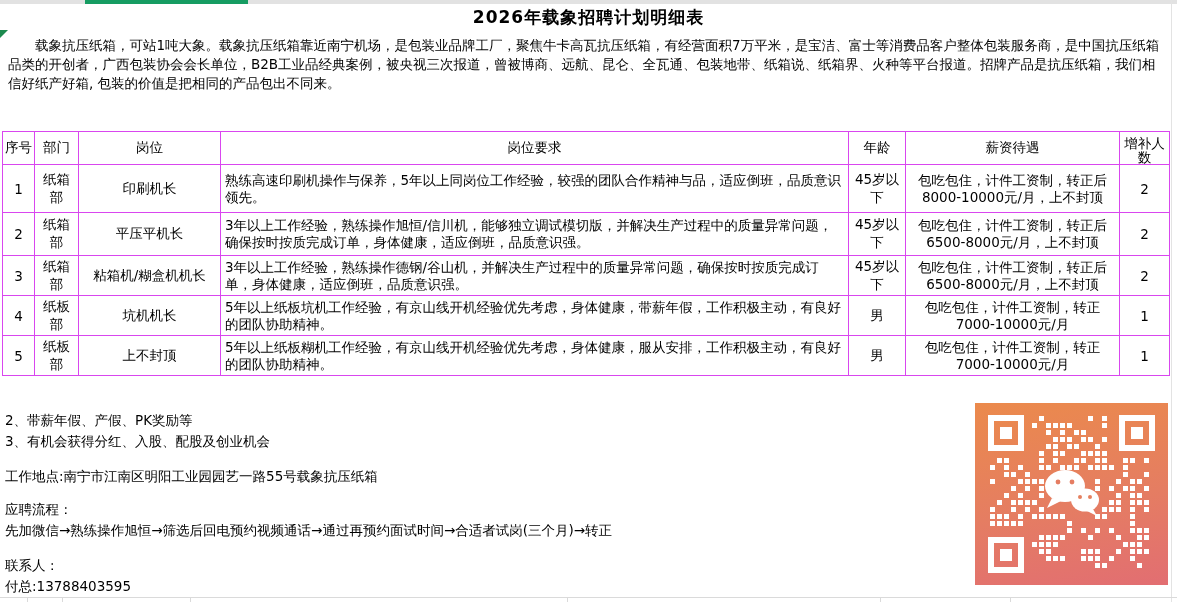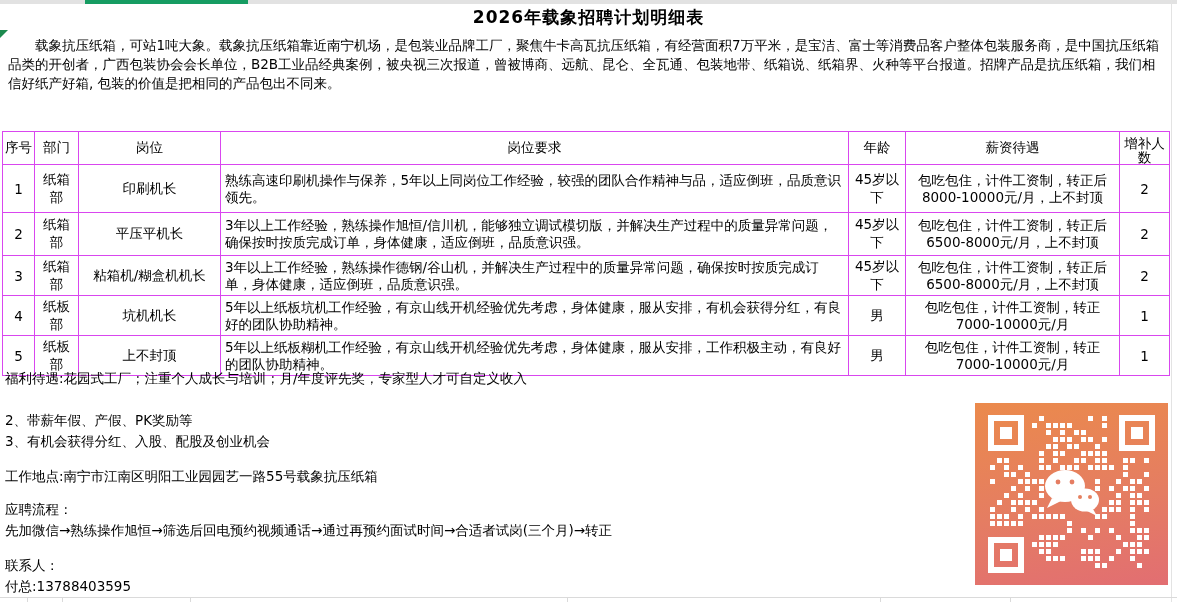--- a/index.html
+++ b/index.html
@@ -106,38 +106,37 @@
       <td class="c-center">粘箱机/糊盒机机长</td>
       <td class="c-req">3年以上工作经验，熟练操作德钢/谷山机，并解决生产过程中的质量异常问题，确保按时按质完成订单，身体健康，适应倒班，品质意识强。</td>
       <td class="c-center">45岁以下</td>
       <td class="c-salary">包吃包住，计件工资制，转正后6500-8000元/月，上不封顶</td>
       <td class="c-center">2</td>
     </tr>
     <tr style="height:40px">
       <td class="c-center">4</td>
       <td class="c-center">纸板部</td>
       <td class="c-center">坑机机长</td>
-      <td class="c-req">5年以上纸板坑机工作经验，有京山线开机经验优先考虑，身体健康，服从安排，有机会获得分红，有良好的团队协助精神。</td>
+      <td class="c-req">5年以上纸板坑机工作经验，有京山线开机经验优先考虑，身体健康，带薪年假，工作积极主动，有良好的团队协助精神。</td>
       <td class="c-center">男</td>
       <td class="c-salary">包吃包住，计件工资制，转正7000-10000元/月</td>
       <td class="c-center">1</td>
     </tr>
     <tr style="height:40px">
       <td class="c-center">5</td>
       <td class="c-center">纸板部</td>
       <td class="c-center">上不封顶</td>
       <td class="c-req">5年以上纸板糊机工作经验，有京山线开机经验优先考虑，身体健康，服从安排，工作积极主动，有良好的团队协助精神。</td>
       <td class="c-center">男</td>
       <td class="c-salary">包吃包住，计件工资制，转正7000-10000元/月</td>
       <td class="c-center">1</td>
     </tr>
   </tbody>
     </table>
 
-  <div class="fline" style="top:370px">福利待遇:花园式工厂；注重个人成长与培训；月/年度评先奖，专家型人才可自定义收入</div>
   <div class="fline" style="top:412px">2、带薪年假、产假、PK奖励等</div>
   <div class="fline" style="top:433px">3、有机会获得分红、入股、配股及创业机会</div>
   <div class="fline" style="top:468px">工作地点:南宁市江南区明阳工业园园艺一路55号载象抗压纸箱</div>
   <div class="fline" style="top:501px">应聘流程：</div>
   <div class="fline" style="top:522px">先加微信→熟练操作旭恒→筛选后回电预约视频通话→通过再预约面试时间→合适者试岗(三个月)→转正</div>
   <div class="fline" style="top:557px">联系人：</div>
   <div class="fline" style="top:578px">付总:13788403595</div>
 
   <div class="qr" id="qr">
     <div class="qr-finder tl"></div>

